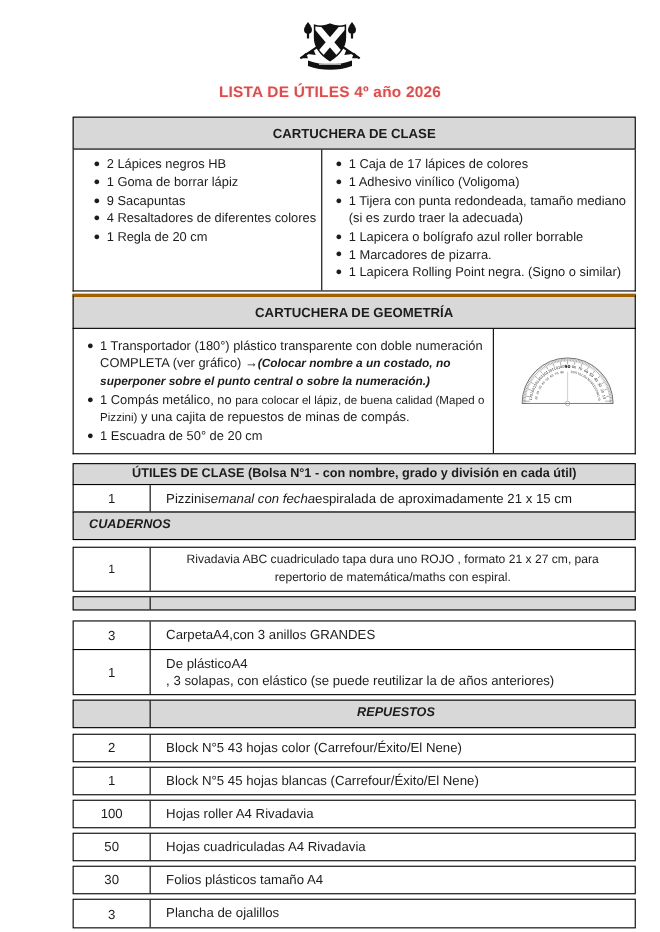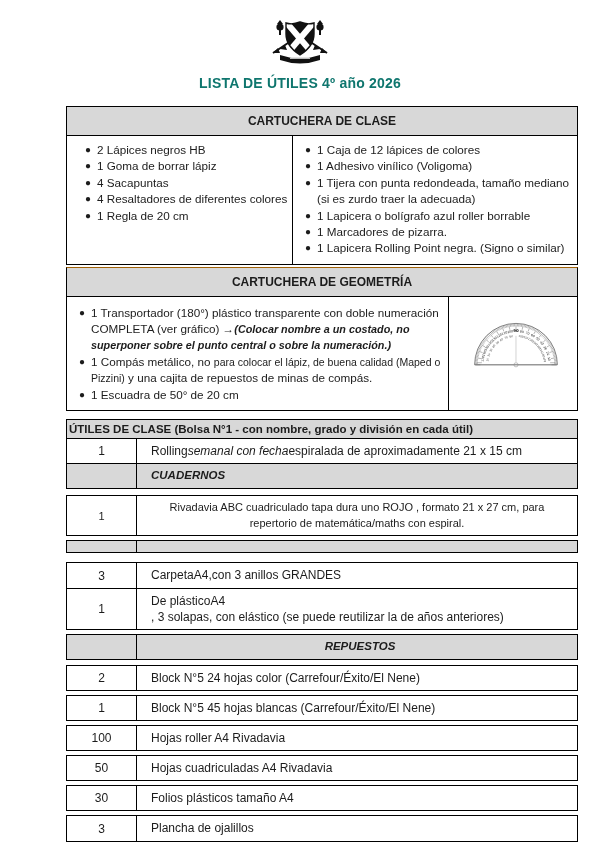--- a/index.html
+++ b/index.html
@@ -1,39 +1,39 @@
 <!DOCTYPE html>
 <html><head>
 <meta charset="utf-8">
 <style>
   html,body{margin:0;padding:0;background:#fff;}
   body{width:600px;height:847px;position:relative;font-family:"Liberation Sans",sans-serif;color:#1c1c1c;overflow:hidden;}
   .logo-wrap{display:flex;justify-content:center;padding-top:20px;}
-  .page-title{text-align:center;font-weight:bold;font-size:14px;margin-top:9px;letter-spacing:.2px;color:#0f766e;}
+  .page-title{text-align:center;font-weight:bold;font-size:14px;margin-top:9px;letter-spacing:.2px;color:#ef4444;}
   .tables{margin-left:66px;width:512px;margin-top:15px;}
   
   .thead{background:#d8d8d8;border:1px solid #000;text-align:center;font-weight:bold;font-size:12px;padding:7px 4px;box-sizing:border-box;}
   .tbody{border:1px solid #000;border-top:none;display:flex;box-sizing:border-box;}
   .cell{padding:6px 2px 7px 8px;box-sizing:border-box;}
   .cell + .cell{border-left:1px solid #000;}
   .c-left{width:225px;flex:none;}
   .c-right{flex:1;}
   .g-left{width:381px;flex:none;}
   .g-right{flex:1;display:flex;justify-content:center;align-items:flex-start;padding-top:14px;}
   ul.supply{list-style:none;margin:0;padding:0;font-size:11.7px;line-height:1.4;}
   ul.supply li{display:flex;}
   .bullet{width:12px;flex:none;font-size:10px;padding-top:1px;}
   .li-text{flex:1;padding-right:2px;}
   .b{font-weight:normal;}
   .i{font-style:italic;}
   .sm{font-size:10.5px;}
   .geo-note{font-size:10.8px;font-weight:bold;font-style:italic;}
   
   .t3{margin-top:8px;}
-  .t3-head{border:1px solid #000;background:#d8d8d8;text-align:left;font-weight:bold;font-size:11.5px;padding:3px 2px;box-sizing:border-box;}
+  .t3-head{border:1px solid #000;background:#d8d8d8;text-align:center;font-weight:bold;font-size:11.5px;padding:3px 2px;box-sizing:border-box;}
   .t3-row{display:flex;border:1px solid #000;font-size:12px;background:#fff;box-sizing:border-box;}
   .t3-row .qty{width:70px;flex:none;border-right:1px solid #000;display:flex;align-items:center;justify-content:center;box-sizing:border-box;}
   .t3-row .desc{flex:1;display:flex;align-items:center;flex-wrap:wrap;padding:4px 8px 4px 14px;min-height:17px;line-height:1.35;box-sizing:border-box;}
   .t3-row.item .desc{min-height:17px;}
   .t3-row.section{background:#d8d8d8;}
   .t3-row.section .desc{font-weight:bold;font-style:italic;font-size:11.5px;min-height:12px;}
   .t3-row.section .desc.center{justify-content:center;}
   .t3-row.empty{background:#d8d8d8;}
   .t3-row.empty .desc{min-height:11px;}
   .t3-row.smallrow{font-size:11px;}
@@ -89,37 +89,37 @@
             <li>
               <span class="bullet">●</span>
               <span class="li-text"><span>2 Lápices negros HB</span></span>
             </li>
             <li>
               <span class="bullet">●</span>
               <span class="li-text"><span>1 Goma de borrar lápiz</span></span>
             </li>
             <li>
               <span class="bullet">●</span>
-              <span class="li-text"><span>4 Sacapuntas</span></span>
+              <span class="li-text"><span>9 Sacapuntas</span></span>
             </li>
             <li>
               <span class="bullet">●</span>
               <span class="li-text"><span>4 Resaltadores de diferentes colores</span></span>
             </li>
             <li>
               <span class="bullet">●</span>
               <span class="li-text"><span>1 Regla de 20 cm</span></span>
             </li>
           </ul>
       </div>
       <div class="cell c-right" style="padding-left:12px;">
         <ul class="supply">
             <li>
               <span class="bullet">●</span>
-              <span class="li-text"><span>1 Caja de 12 lápices de colores</span></span>
+              <span class="li-text"><span>1 Caja de 17 lápices de colores</span></span>
             </li>
             <li>
               <span class="bullet">●</span>
               <span class="li-text"><span>1 Adhesivo vinílico (Voligoma)</span></span>
             </li>
             <li>
               <span class="bullet">●</span>
               <span class="li-text"><span>1 Tijera con punta redondeada, tamaño mediano (si es zurdo traer la adecuada)</span></span>
             </li>
             <li>
@@ -133,21 +133,21 @@
             <li>
               <span class="bullet">●</span>
               <span class="li-text"><span>1 Lapicera Rolling Point negra. (Signo o similar)</span></span>
             </li>
           </ul>
       </div>
     </div>
   </div>
 
   <div style="margin-top:2px;">
-    <div class="thead" style="border-top:1px solid #a16207;">CARTUCHERA DE GEOMETRÍA</div>
+    <div class="thead" style="border-top:3px solid #a16207;">CARTUCHERA DE GEOMETRÍA</div>
     <div class="tbody">
       <div class="cell g-left" style="padding-left:12px;padding-top:8px;">
         <ul class="supply geo">
             <li>
               <span class="bullet">●</span>
               <span class="li-text"><span class="b">1</span><span> Transportador (180°) plástico transparente con </span><span class="b">doble numeración COMPLETA</span><span> (ver gráfico) →</span><span class="b i geo-note">(Colocar nombre a un costado, no superponer sobre el punto central o sobre la numeración.)</span></span>
             </li>
             <li>
               <span class="bullet">●</span>
               <span class="li-text"><span class="b">1</span><span> Compás metálico, no </span><span class="sm">para colocar el lápiz, de buena calidad (Maped o Pizzini)</span><span> y una cajita de repuestos de minas de compás.</span></span>
@@ -294,26 +294,26 @@
       </div>
     </div>
   </div>
 
   <div class="t3">
     <div class="t3-head">ÚTILES DE CLASE (Bolsa N°1 - con nombre, grado y división en cada útil)</div>
     <div id="utiles-rows">
         <div class="t3-row item" style="margin-top: -1px;">
           <div class="qty">1</div>
           <div class="desc">
-            <span>Rolling </span>
+            <span>Pizzini </span>
             <span class="b i">semanal con fecha</span>
             <span> espiralada de aproximadamente 21 x 15 cm</span>
           </div>
         </div>
-        <div class="t3-row section" style="margin-top: -1px;">
+        <div class="t3-row section" style="margin-top: -1px; flex-direction: column;">
           <div class="qty"></div>
           <div class="desc">CUADERNOS</div>
         </div>
         <div class="t3-row item smallrow" style="margin-top: 6px;">
           <div class="qty">1</div>
           <div class="desc"><span>Rivadavia ABC cuadriculado tapa dura uno ROJO , formato 21 x 27 cm, para repertorio de matemática/maths </span><span class="b">con espiral</span><span>.</span></div>
         </div>
         <div class="t3-row empty" style="margin-top: 4px;">
           <div class="qty"></div>
           <div class="desc"></div>
@@ -335,21 +335,21 @@
             <span>, 3 solapas, con elástico (se puede reutilizar la de años anteriores)</span>
           </div>
         </div>
         <div class="t3-row section" style="margin-top: 4px;">
           <div class="qty"></div>
           <div class="desc center">REPUESTOS</div>
         </div>
         <div class="t3-row item" style="margin-top: 5px;">
           <div class="qty">2</div>
           <div class="desc">
-            <span>Block N°5 24 hojas color (Carrefour/Éxito/El Nene)</span>
+            <span>Block N°5 43 hojas color (Carrefour/Éxito/El Nene)</span>
           </div>
         </div>
         <div class="t3-row item" style="margin-top: 4px;">
           <div class="qty">1</div>
           <div class="desc">
             <span>Block N°5 45 hojas blancas (Carrefour/Éxito/El Nene)</span>
           </div>
         </div>
         <div class="t3-row item" style="margin-top: 4px;">
           <div class="qty">100</div>

